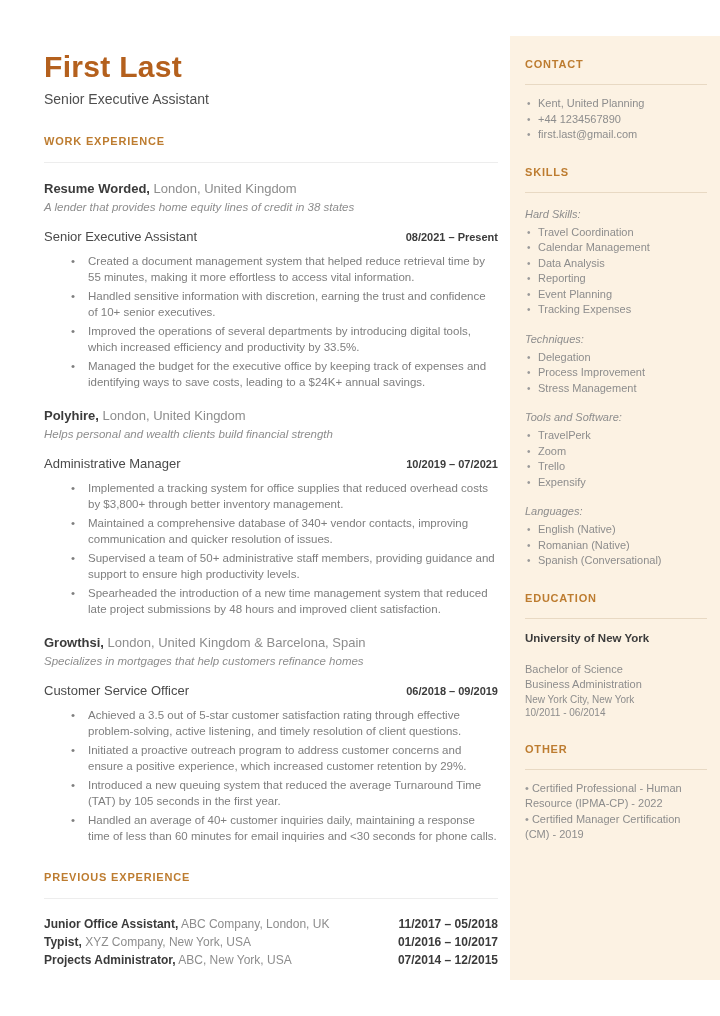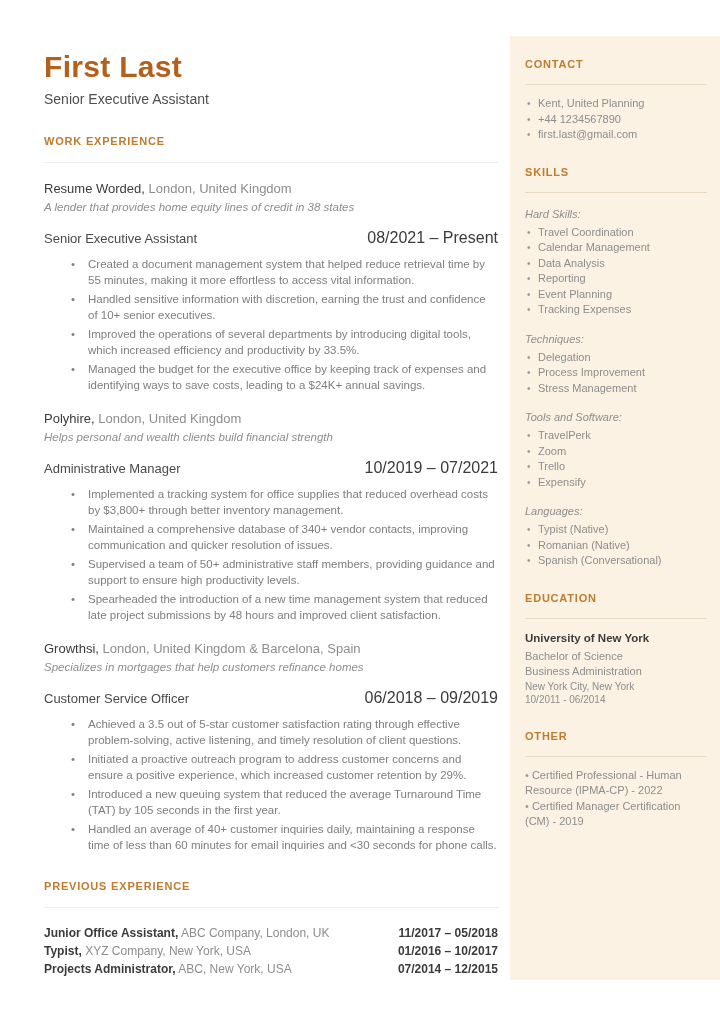--- a/index.html
+++ b/index.html
@@ -18,26 +18,26 @@
   .subtitle { font-size:14px; color:#4f4f4f; margin-top:7px; line-height:17px; }
 
   .section-heading {
     font-size:11px; font-weight:700; color:#bd7c30;
     letter-spacing:.8px; margin-top:27px; line-height:13px;
   }
   .main-divider { border:none; border-top:1px solid #ededed; margin-top:14px; }
 
   .company-block { margin-top:18px; }
   .company-line { font-size:13px; color:#8d8d8d; line-height:16px; }
-  .company-name { font-weight:400; color:#3b3b3b; }
+  .company-name { font-weight:700; color:#3b3b3b; }
   .company-desc { font-size:11.5px; font-style:italic; color:#8d8d8d; margin-top:3px; line-height:14px; }
 
   .role-row { display:flex; justify-content:space-between; align-items:baseline; margin-top:15px; }
   .role-title { font-size:13px; color:#4a4a4a; }
-  .role-dates { font-size:16px; font-weight:400; color:#3b3b3b; }
+  .role-dates { font-size:11px; font-weight:700; color:#3b3b3b; }
 
   ul.bullets { list-style:none; margin-top:9px; }
   ul.bullets li {
     position:relative; padding-left:44px;
     font-size:11.5px; color:#7e7e7e; line-height:16px; margin-bottom:3px;
   }
   ul.bullets li::before { content:"•"; position:absolute; left:27px; top:0; color:#7e7e7e; }
 
   .prev-rows { margin-top:16px; }
   .prev-row { display:flex; justify-content:space-between; align-items:baseline; line-height:18px; }
@@ -58,21 +58,21 @@
   ul.sb-list li {
     position:relative; padding-left:13px;
     font-size:11px; color:#8d8d8d; line-height:15.5px;
   }
   ul.sb-list li::before { content:"•"; position:absolute; left:2px; top:0; color:#9a9a9a; font-size:10px; }
 
   .sb-group { margin-top:14px; }
   .sb-group:first-of-type { margin-top:0; }
   .sb-group-label { font-size:11px; font-style:italic; color:#8d8d8d; line-height:15px; margin-bottom:3px; }
 
-  .edu-school { font-size:11.5px; font-weight:700; color:#3c3c3c; line-height:16px; margin-bottom:3px; }
+  .edu-school { font-size:11.5px; font-weight:700; color:#3c3c3c; line-height:16px; margin-bottom:16px; }
   .edu-line { font-size:11px; color:#8d8d8d; line-height:15.5px; }
   .edu-small { font-size:10px; color:#8d8d8d; line-height:13.5px; }
 
   .other-item { font-size:11px; color:#8d8d8d; line-height:15.5px; }
   .other-item::before { content:"•  "; color:#9a9a9a; }
 </style>
 </head>
 <body>
 
 <div class="page">
@@ -205,21 +205,21 @@
         <ul class="sb-list">
           <li>TravelPerk</li>
             <li>Zoom</li>
             <li>Trello</li>
             <li>Expensify</li>
         </ul>
       </div>
         <div class="sb-group">
         <div class="sb-group-label">Languages:</div>
         <ul class="sb-list">
-          <li>Typist (Native)</li>
+          <li>English (Native)</li>
             <li>Romanian (Native)</li>
             <li>Spanish (Conversational)</li>
         </ul>
       </div>
     </div>
 
     <div class="sb-section">
       <div class="sb-heading">EDUCATION</div>
       <hr class="sb-divider">
       <div class="edu-school">University of New York</div>

